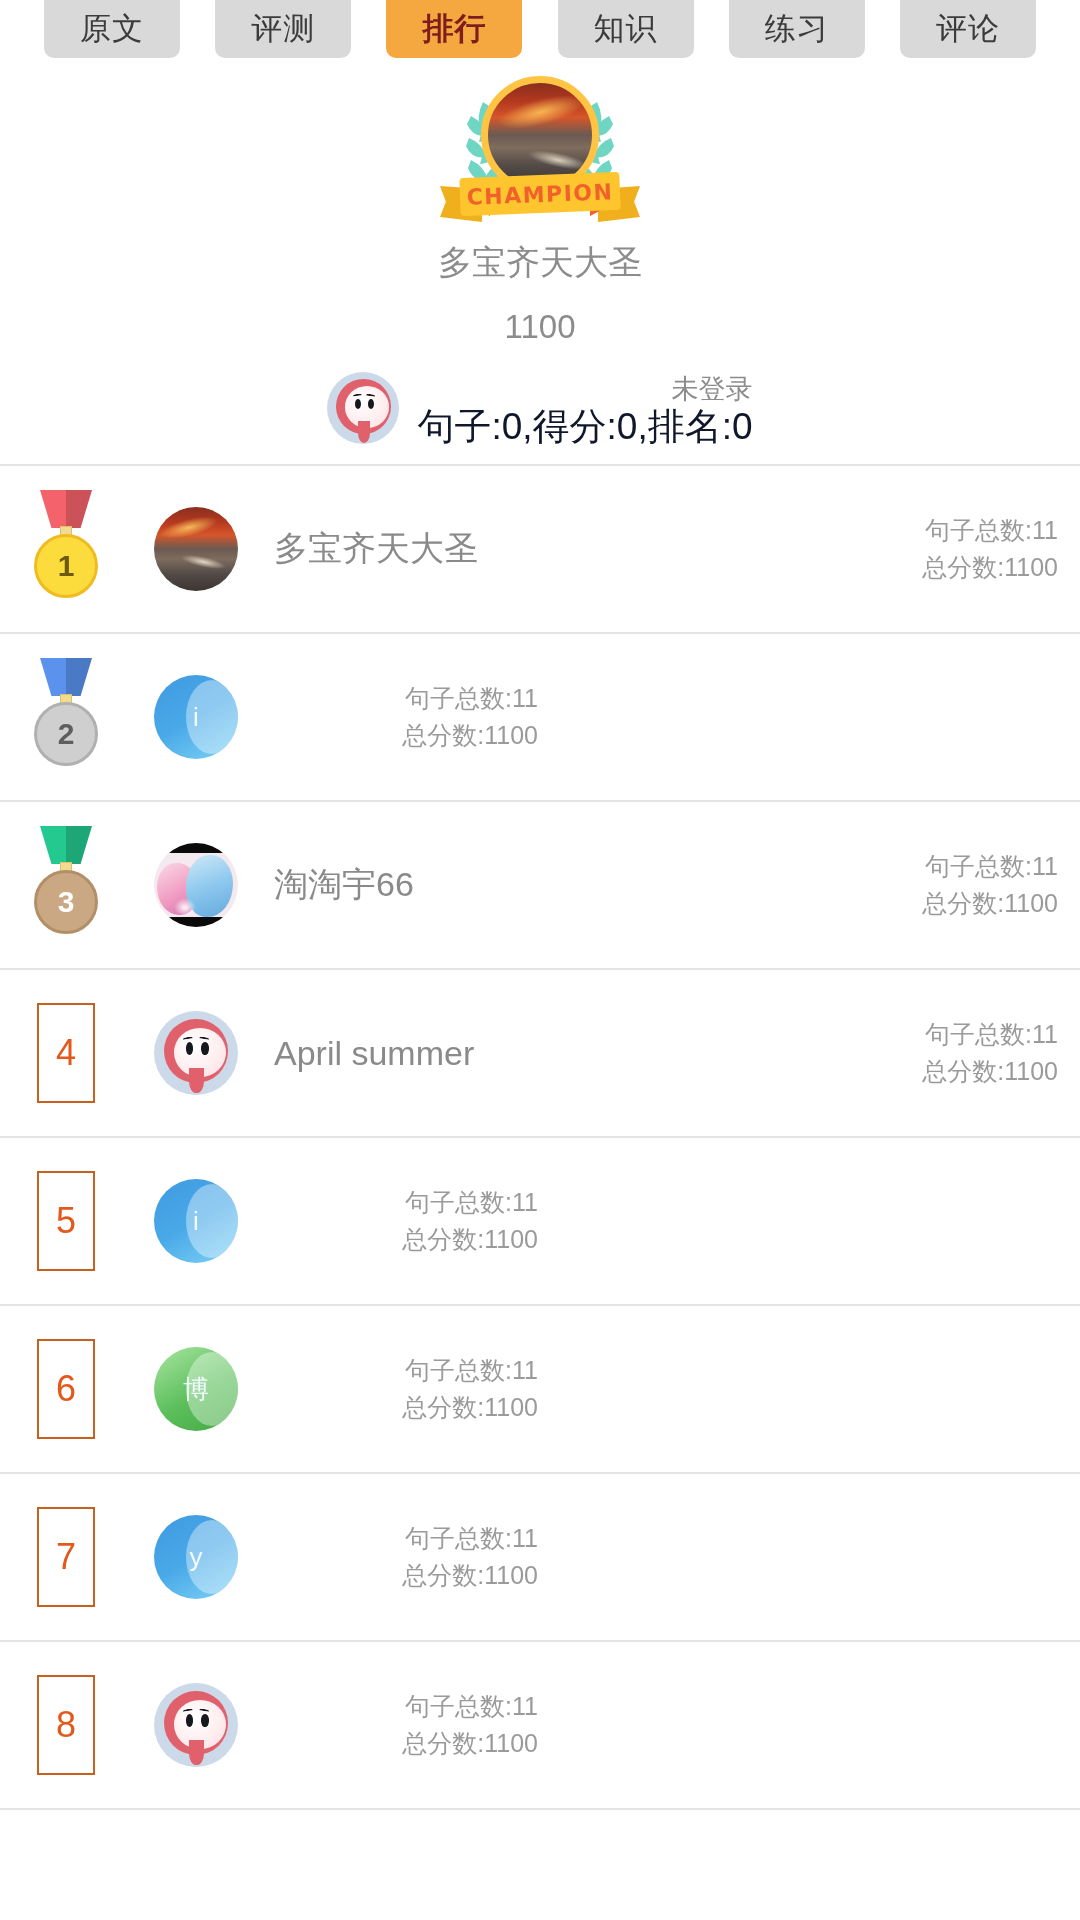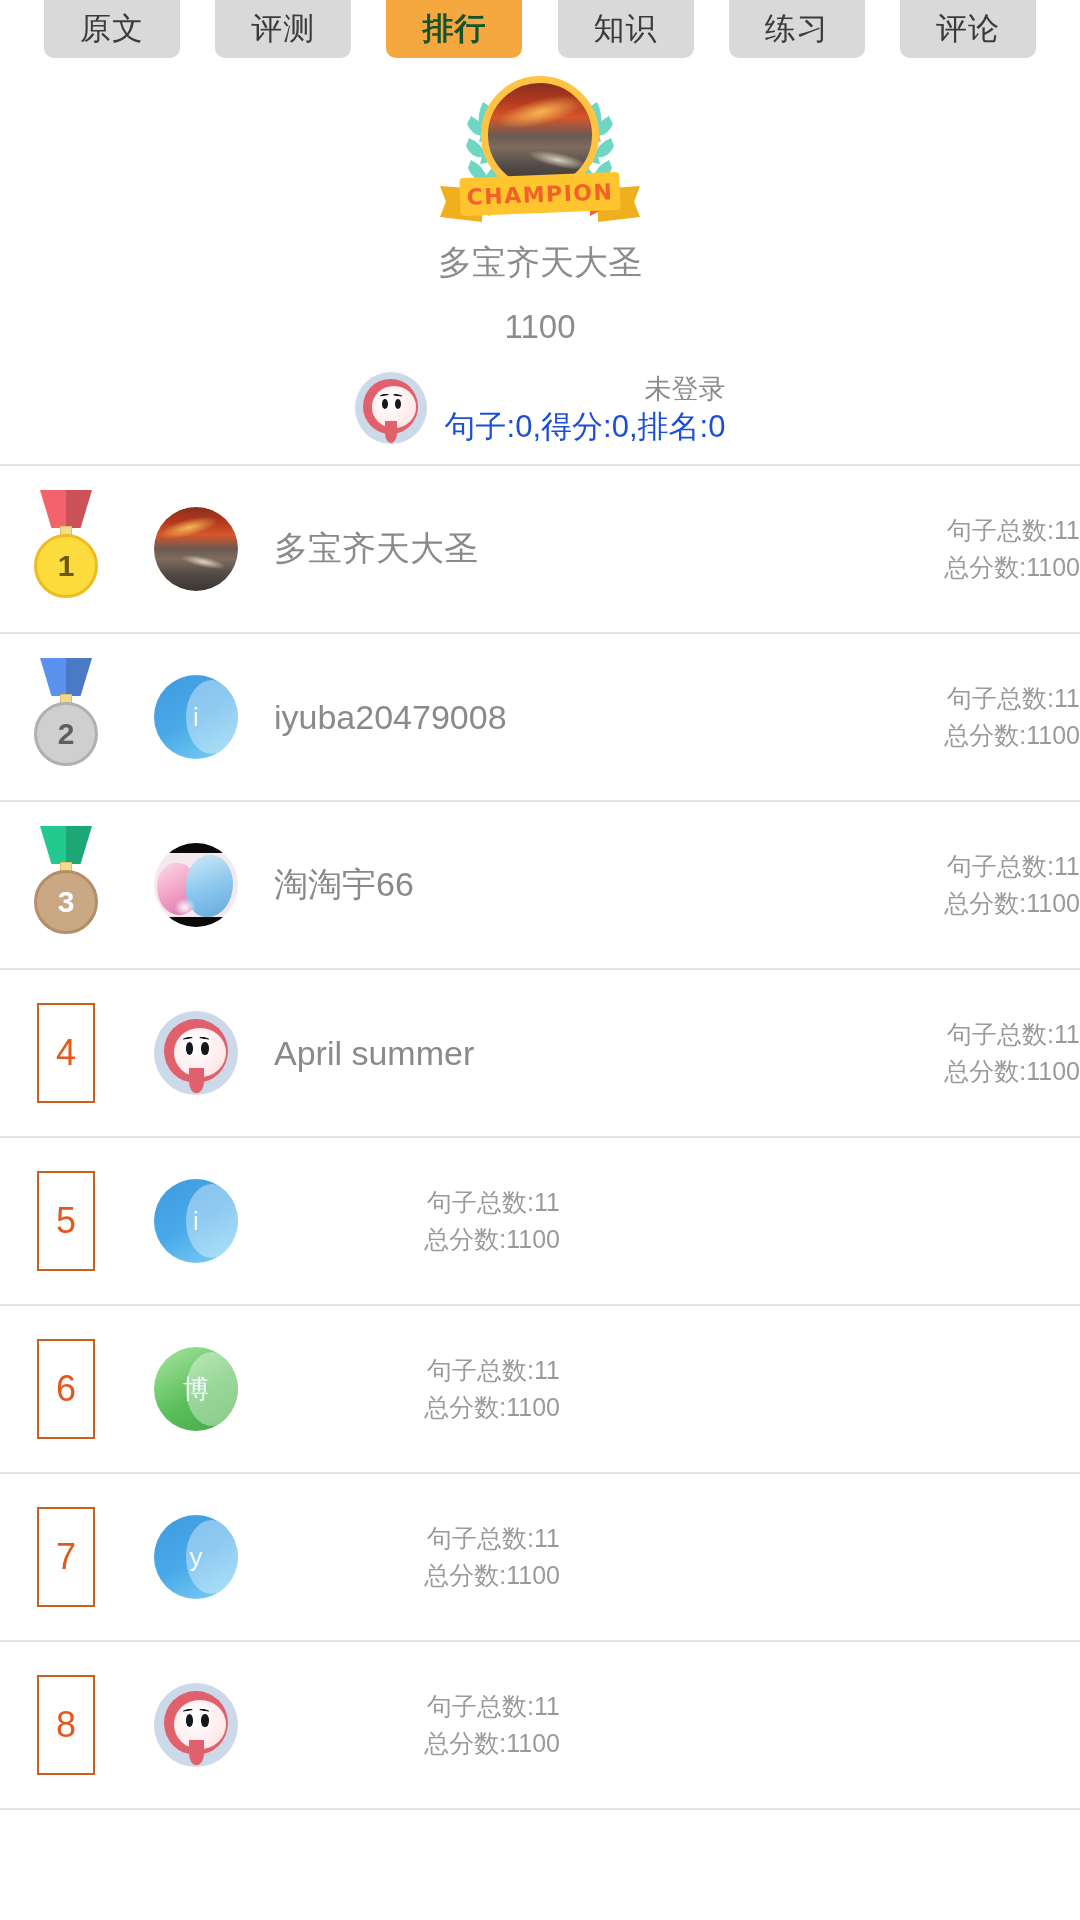--- a/index.html
+++ b/index.html
@@ -18,21 +18,21 @@
     padding: 0 44px;
     background: #ffffff;
   }
   .tab {
     width: 136px; height: 58px;
     background: #d9d9d9;
     border-radius: 0 0 10px 10px;
     display: flex; align-items: center; justify-content: center;
     font-size: 31px; color: #3b3b3b; letter-spacing: 1px;
   }
-  .tab.active { background: #f5a83f; color: #14532d; font-weight: bold; }
+  .tab.active { background: #f5a83f; color: #7f1d1d; font-weight: bold; }
 
   
   .champ-wrap {
     width: 1080px;
     padding-top: 18px;
     display: flex; flex-direction: column; align-items: center;
   }
   .badge {
     position: relative;
     width: 230px; height: 150px;
@@ -99,21 +99,21 @@
   }
 
   
   .me-row {
     width: 1080px;
     margin-top: 24px; margin-bottom: 18px;
     display: flex; align-items: center; justify-content: center;
   }
   .me-text { margin-left: 18px; }
   .me-name { font-size: 27px; color: #8c8c8c; line-height: 38px; text-align: right; }
-  .me-stats { font-size: 31px; color: #1d4ed8; line-height: 38px; }
+  .me-stats { font-size: 37px; color: #0f172a; line-height: 38px; }
 
   
   .av { position: relative; border-radius: 50%; overflow: hidden; flex: none; }
   .av.hood { background: #ccd9e8; }
   .av.hood .ring {
     position:absolute; left: 12%; top: 10%; width: 76%; height: 76%;
     border-radius: 50%; background: #e0606b;
   }
   .av.hood .face {
     position:absolute; left: 24%; top: 20%; width: 62%; height: 58%;
@@ -233,21 +233,21 @@
     width: 58px; height: 100px;
     border: 2px solid #c8601f;
     display: flex; align-items: center; justify-content: center;
     color: #e2591b; font-size: 36px;
     background: #fff;
   }
 
   .av-cell { width: 128px; flex: none; display:flex; align-items:center; justify-content:center; }
   .uname { flex: 1; font-size: 34px; color: #8a8a8a; padding-left: 14px; white-space: nowrap; }
   .stats-cell {
-    width: 300px; flex:none; 
+    width: 300px; flex:none; padding-right: 22px;
     text-align: right; color: #9a9a9a; font-size: 25px; line-height: 37px;
   }
 </style>
 </head>
 <body>
 
 <div class="tabbar" id="tabbar">
     <div class="tab">原文</div>
     <div class="tab">评测</div>
     <div class="tab active">排行</div>
@@ -352,21 +352,20 @@
           <div class="clasp"></div>
           <div class="disc">2</div>
         </div>
       </div>
       <div class="av-cell">
         <div class="av letter" style="width:84px;height:84px;background:linear-gradient(150deg,#3f9ae0 0%,#49a9e8 50%,#7fd2f5 100%);">
           <div class="half"></div>
           <span>i</span>
         </div>
       </div>
-      <div class="uname">iyuba20479008</div>
       <div class="stats-cell">
         <div>句子总数:11</div>
         <div>总分数:1100</div>
       </div>
     </div>
     <div class="row">
       <div class="rank-cell">
         <div class="medal m3">
           <div class="ribbon-m" style="background:#23c98e">
             <div class="dark"></div>

